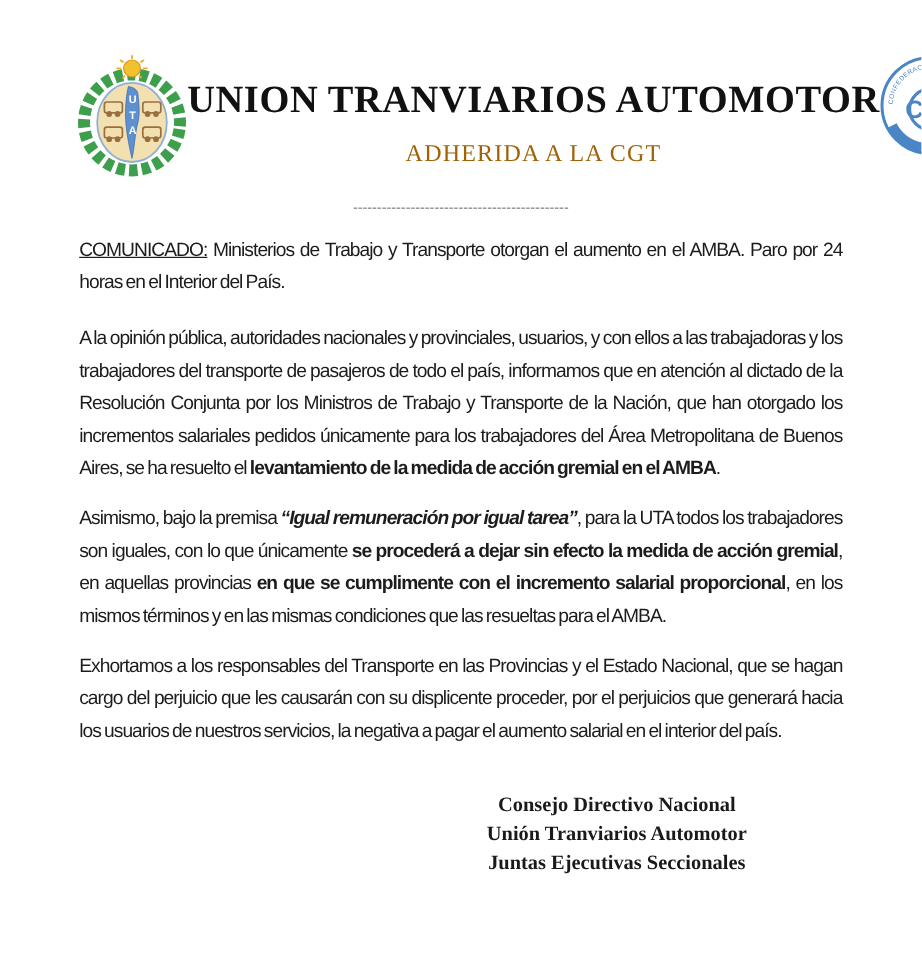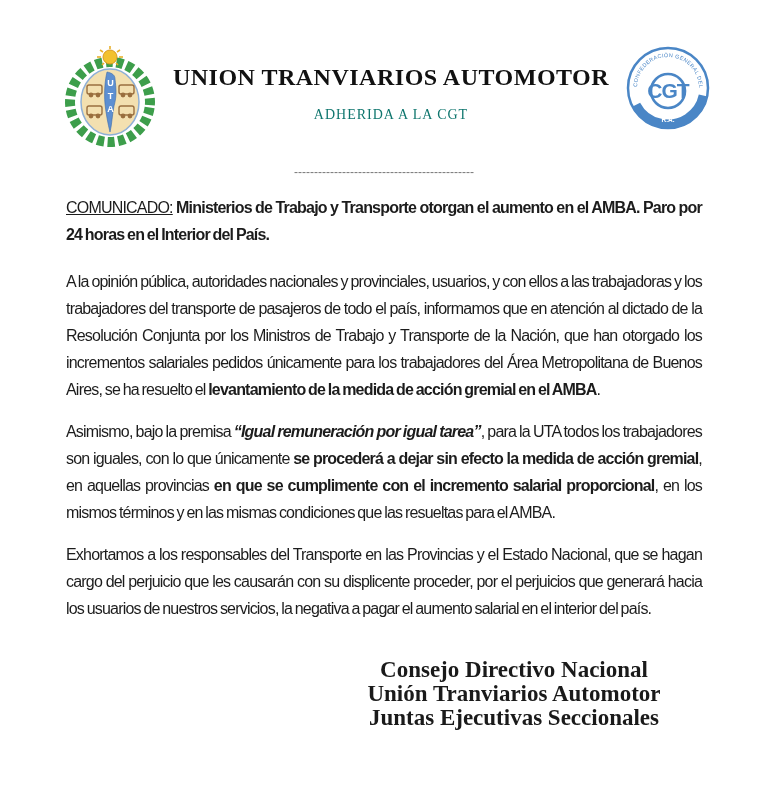--- a/index.html
+++ b/index.html
@@ -22,31 +22,31 @@
   .logo-box{flex:0 0 auto;}
   .head-center{
     flex:1 1 auto;
     text-align:center;
     padding-top:20px;
   }
   .org-title{
     margin:0;
     font-family:"Liberation Serif",serif;
     font-weight:bold;
-    font-size:24px;
+    font-size:32px;
     letter-spacing:0.5px;
     color:#111111;
     white-space:nowrap;
   }
   .org-subtitle{
     margin-top:16px;
     font-family:"Liberation Serif",serif;
-    font-size:14px;
+    font-size:20px;
     letter-spacing:1px;
-    color:#0f766e;
+    color:#a16207;
   }
   .dashed-sep{
     text-align:center;
     margin-top:14px;
     font-size:12px;
     color:#777777;
     letter-spacing:0px;
     line-height:12px;
     user-select:none;
   }
@@ -66,21 +66,21 @@
   .doc-body p.heading{margin-bottom:20px;}
   .doc-body p.heading span{font-weight:bold;}
   
   .signature{
     margin-top:36px;
     margin-left:288px;
     width:320px;
     text-align:center;
     font-family:"Liberation Serif",serif;
     font-weight:bold;
-    font-size:23px;
+    font-size:17px;
     line-height:24px;
     color:#1a1a1a;
   }
   svg text{font-family:"Liberation Sans",sans-serif;}
 </style>
 </head>
 <body>
 
 <div class="page">
 
@@ -151,21 +151,21 @@
         <circle cx="42" cy="45" r="17" fill="none" stroke="#4a86c6" stroke-width="2.6"></circle>
         <text x="42" y="52" text-anchor="middle" font-size="21" font-weight="bold" fill="#4a86c6" letter-spacing="-1">CGT</text>
         <text x="42" y="76" text-anchor="middle" font-size="6.5" font-weight="bold" fill="#ffffff">R.A.</text>
       </svg>
     </div>
   </header>
 
   <div class="dashed-sep">---------------------------------------------</div>
 
   <main class="doc-body">
-    <p class="heading"><span style="font-weight: normal; text-decoration: underline;">COMUNICADO:</span><span style="font-weight: bold;">  Ministerios de Trabajo y Transporte otorgan el aumento en el AMBA. Paro por 24 horas en el Interior del País.</span></p>
+    <p class="heading"><span style="font-weight: normal; text-decoration: underline;">COMUNICADO:</span><span style="font-weight: normal;">  Ministerios de Trabajo y Transporte otorgan el aumento en el AMBA. Paro por 24 horas en el Interior del País.</span></p>
     <p><span>A la opinión pública, autoridades nacionales y provinciales, usuarios, y con ellos a las trabajadoras y los trabajadores del transporte de pasajeros de todo el país, informamos que en atención al dictado de la Resolución Conjunta por los Ministros de Trabajo y Transporte de la Nación, que han otorgado los incrementos salariales pedidos únicamente para los trabajadores del Área Metropolitana de Buenos Aires, se ha resuelto el </span><span style="font-weight: bold;">levantamiento de la medida de acción gremial en el AMBA</span><span>.</span></p>
     <p><span>Asimismo, bajo la premisa </span><span style="font-weight: bold; font-style: italic;">“Igual remuneración por igual tarea”</span><span>, para la UTA todos los trabajadores son iguales, con lo que únicamente </span><span style="font-weight: bold;">se procederá a dejar sin efecto la medida de acción gremial</span><span>, en aquellas provincias </span><span style="font-weight: bold;">en que se cumplimente con el incremento salarial proporcional</span><span>, en los mismos términos y en las mismas condiciones que las resueltas para el AMBA.</span></p>
     <p><span>Exhortamos a los responsables del Transporte en las Provincias y el Estado Nacional, que se hagan cargo del perjuicio que les causarán con su displicente proceder, por el perjuicios que generará hacia los usuarios de nuestros servicios, la negativa a pagar el aumento salarial en el interior del país.</span></p>
 
     <footer class="signature">
       <div>Consejo Directivo Nacional</div>
       <div>Unión Tranviarios Automotor</div>
       <div>Juntas Ejecutivas Seccionales</div>
     </footer>
   </main>

